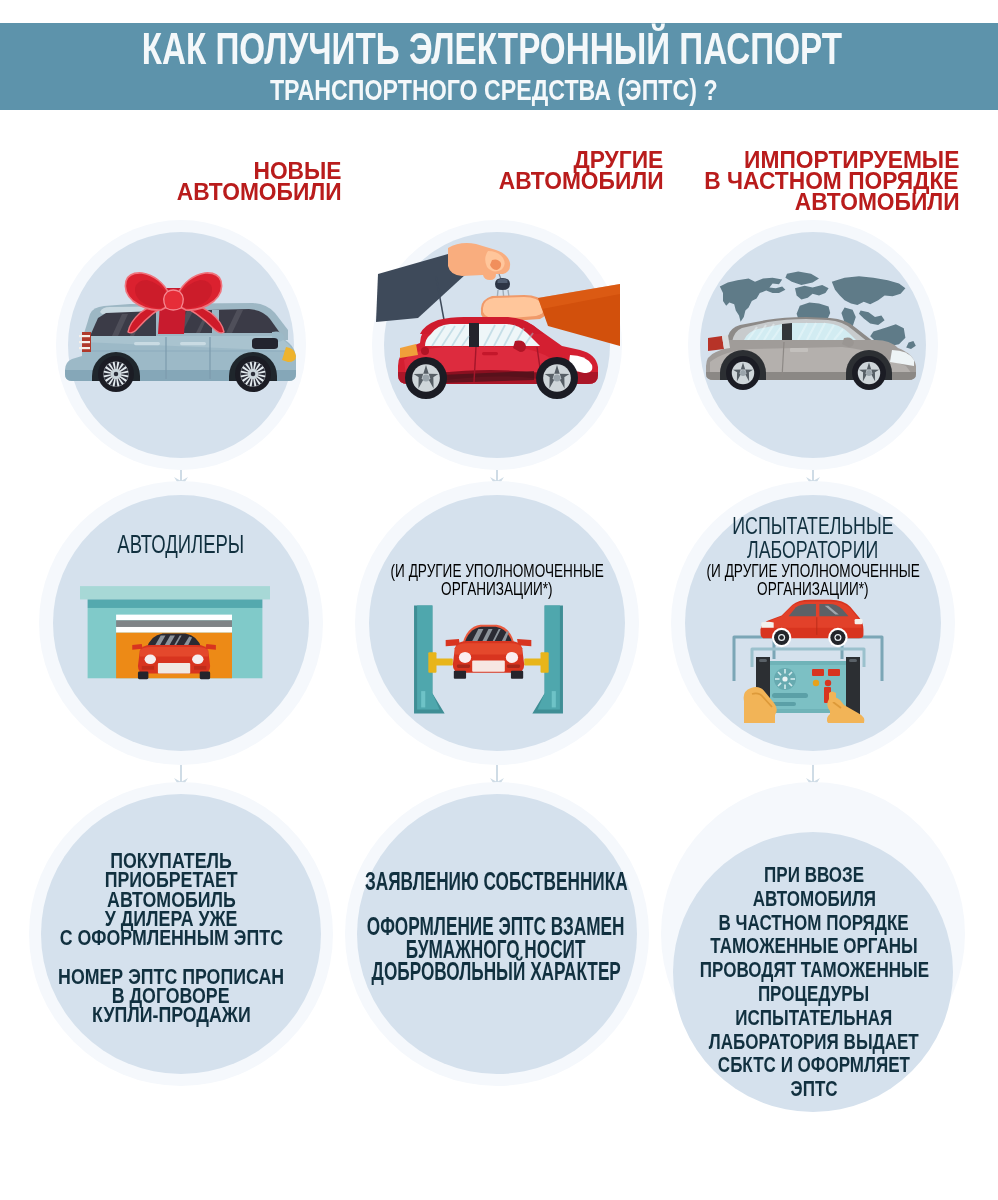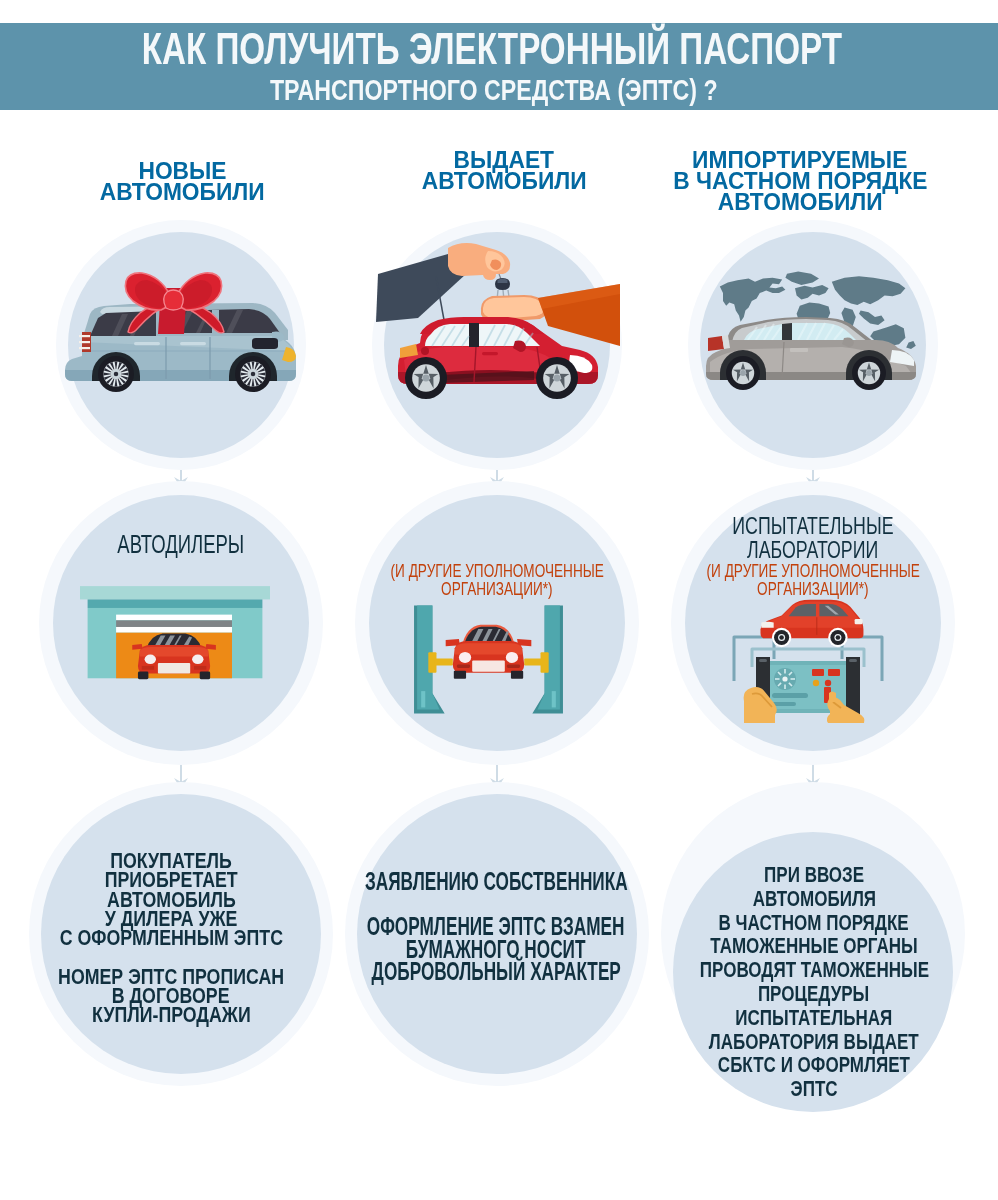--- a/index.html
+++ b/index.html
@@ -10,32 +10,32 @@
 
 .title-band{position:absolute;left:0;top:23px;width:998px;height:87px;background:#5d93ab;}
 .title-main{position:absolute;left:-7px;top:27px;width:998px;text-align:center;color:#f4f8fa;
             font-size:44px;font-weight:bold;line-height:44px;white-space:nowrap;}
 .title-main span{display:inline-block;transform:scaleX(.755);transform-origin:center;}
 .title-sub{position:absolute;left:-5px;top:76px;width:998px;text-align:center;color:#f4f8fa;
            font-size:29px;font-weight:bold;line-height:29px;white-space:nowrap;}
 .title-sub span{display:inline-block;transform:scaleX(.80);transform-origin:center;}
 
 
-.colhead{position:absolute;text-align:center;color:#0369a1;font-weight:bold;
+.colhead{position:absolute;text-align:right;color:#b91c1c;font-weight:bold;
          font-size:23px;line-height:21px;white-space:nowrap;}
 .colhead span{display:inline-block;transform:scaleX(.99);transform-origin:center;}
 
 
 .halo{position:absolute;border-radius:50%;background:#f5f8fc;}
 .disc{position:absolute;border-radius:50%;background:#d5e1ed;}
 
 .disc-title{position:absolute;left:50%;width:420px;margin-left:-210px;text-align:center;color:#11303f;
             white-space:nowrap;}
 .disc-title span{display:inline-block;transform:scaleX(.74);transform-origin:center;}
-.disc-sub{position:absolute;left:50%;width:420px;margin-left:-210px;text-align:center;color:#c2410c;
+.disc-sub{position:absolute;left:50%;width:420px;margin-left:-210px;text-align:center;color:#000000;
           white-space:nowrap;}
 .disc-sub span{display:inline-block;transform:scaleX(.755);transform-origin:center;}
 
 .body-txt{position:absolute;left:50%;width:420px;margin-left:-210px;text-align:center;color:#11303f;
           font-weight:bold;white-space:nowrap;}
 .body-txt span{display:inline-block;transform:scaleX(var(--sx,.79));transform-origin:center;}
 
 .conn{position:absolute;background:#cfdce6;}
 .arrow{position:absolute;}
 svg{display:block;overflow:visible;}
@@ -64,21 +64,21 @@
 <div class="page">
   <div class="title-band"></div>
   <div class="title-main"><span>КАК  ПОЛУЧИТЬ ЭЛЕКТРОННЫЙ ПАСПОРТ</span></div>
   <div class="title-sub"><span>ТРАНСПОРТНОГО СРЕДСТВА (ЭПТС) ?</span></div>
 
   <div class="colhead" style="left:22px;top:161px;width:320px">
     <div><span>НОВЫЕ</span></div>
     <div><span>АВТОМОБИЛИ</span></div>
   </div>
   <div class="colhead" style="left:344px;top:150px;width:320px">
-    <div><span>ВЫДАЕТ</span></div>
+    <div><span>ДРУГИЕ</span></div>
     <div><span>АВТОМОБИЛИ</span></div>
   </div>
   <div class="colhead" style="left:640px;top:150px;width:320px">
     <div><span>ИМПОРТИРУЕМЫЕ</span></div>
     <div><span>В ЧАСТНОМ ПОРЯДКЕ</span></div>
     <div><span>АВТОМОБИЛИ</span></div>
   </div>
 
   <div class="conn" style="left:180px;top:456px;width:2px;height:31px"></div>
   <svg class="arrow" style="left:174px;top:477px" width="14" height="11" viewBox="0 0 14 11">

